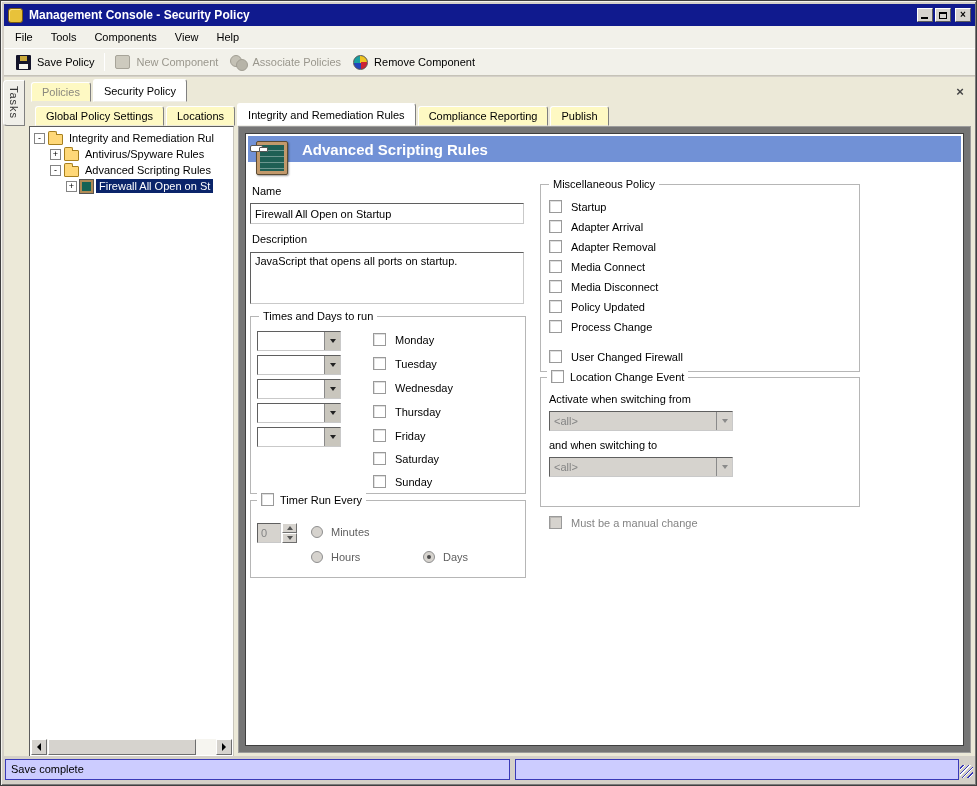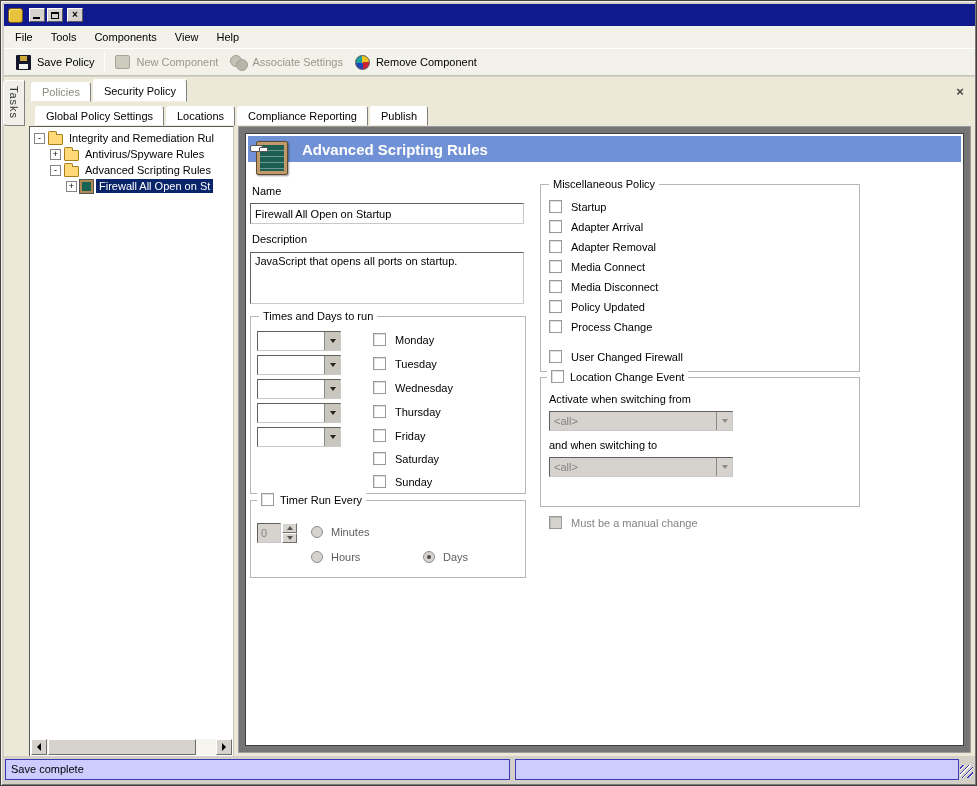--- a/index.html
+++ b/index.html
@@ -52,21 +52,21 @@
   #tasks-tab { left: 2px; top: 79px; width: 22px; height: 46px; background: #F0EFE9;
                border: 1px solid; border-color: #fff #808080 #808080 #fff; border-radius: 4px 0 0 4px;
                display: flex; align-items: center; justify-content: center; }
   #tasks-tab span { writing-mode: vertical-rl; color: #333; letter-spacing: 1px; }
 
   
   #workspace { left: 3px; top: 76px; width: 971px; height: 680px; background: #ECE9D8; }
   .tabrow { position: absolute; display: flex; align-items: flex-end; gap: 2px; }
   #tabrow1 { left: 27px; top: 3px; height: 22px; }
   #tabrow2 { left: 31px; top: 26px; height: 23px; }
-  .tab { background: #ffffff; border: 1px solid; border-color: #fff #808080 #ECE9D8 #fff;
+  .tab { background: #fef9c3; border: 1px solid; border-color: #fff #808080 #ECE9D8 #fff;
          border-radius: 3px 3px 0 0; padding: 3px 10px 4px 10px; height: 20px; white-space: nowrap; }
   .tab.active { height: 23px; padding-top: 5px; background: #ffffff; border-bottom-color: #F0EFE9; z-index: 2; }
   .tab.disabled { color: #8a887e; }
   #pane-close { right: 8px; top: 8px; width: 14px; height: 14px; font-size: 13px; font-weight: bold;
                 color: #444; text-align: center; line-height: 13px; cursor: default; }
 
   
   #tree-panel { left: 25px; top: 49px; width: 205px; height: 631px; background: #fff;
                 border: 1px solid #5c5c5c; border-right-color: #c9c6bc; border-bottom-color: #c9c6bc; }
   .tree-row { position: absolute; height: 16px; display: flex; align-items: center; gap: 3px; white-space: nowrap; }
@@ -154,20 +154,21 @@
   #grip { position: absolute; right: 2px; bottom: 4px; width: 13px; height: 13px;
           background: repeating-linear-gradient(135deg, transparent 0 2px, #3A3AB8 2px 3px, #fff 3px 4px); }
 </style>
 </head>
 <body>
 
 <div id="window">
 
   <div class="abs" id="titlebar">
     <span class="tb-icon"></span>
+    <span class="tb-title">Management Console - Security Policy</span>
     <span class="tb-btns">
       <span class="wbtn">
           <span class="glyph-min"></span>
         </span>
       <span class="wbtn">
           <span class="glyph-max"></span>
         </span>
       <span class="wbtn close">
           <span>×</span>
         </span>
@@ -187,39 +188,40 @@
       <span class="icon-save"></span>
       <span>Save Policy</span>
     </span>
     <span class="tb-sep"></span>
     <span class="tb-button dis">
       <span class="icon-gray-box"></span>
       <span>New Component</span>
     </span>
     <span class="tb-button dis">
       <span class="icon-gray-gears"></span>
-      <span>Associate Settings</span>
+      <span>Associate Policies</span>
     </span>
     <span class="tb-button">
       <span class="icon-pinwheel"></span>
       <span>Remove Component</span>
     </span>
   </div>
 
   <div class="abs" id="workspace">
 
     <div class="tabrow" id="tabrow1">
       <span class="tab disabled">Policies</span>
       <span class="tab active">Security Policy</span>
     </div>
     <div class="abs" id="pane-close">×</div>
 
     <div class="tabrow" id="tabrow2">
       <span class="tab">Global Policy Settings</span>
       <span class="tab">Locations</span>
+      <span class="tab active">Integrity and Remediation Rules</span>
       <span class="tab">Compliance Reporting</span>
       <span class="tab">Publish</span>
     </div>
 
     <div class="abs" id="tree-panel">
       <div class="tree-row" style="left:4px;top:3px;">
         <span class="expander">-</span>
         <span class="folder-icon"></span>
         <span class="tree-label">Integrity and Remediation Rul</span>
       </div>

